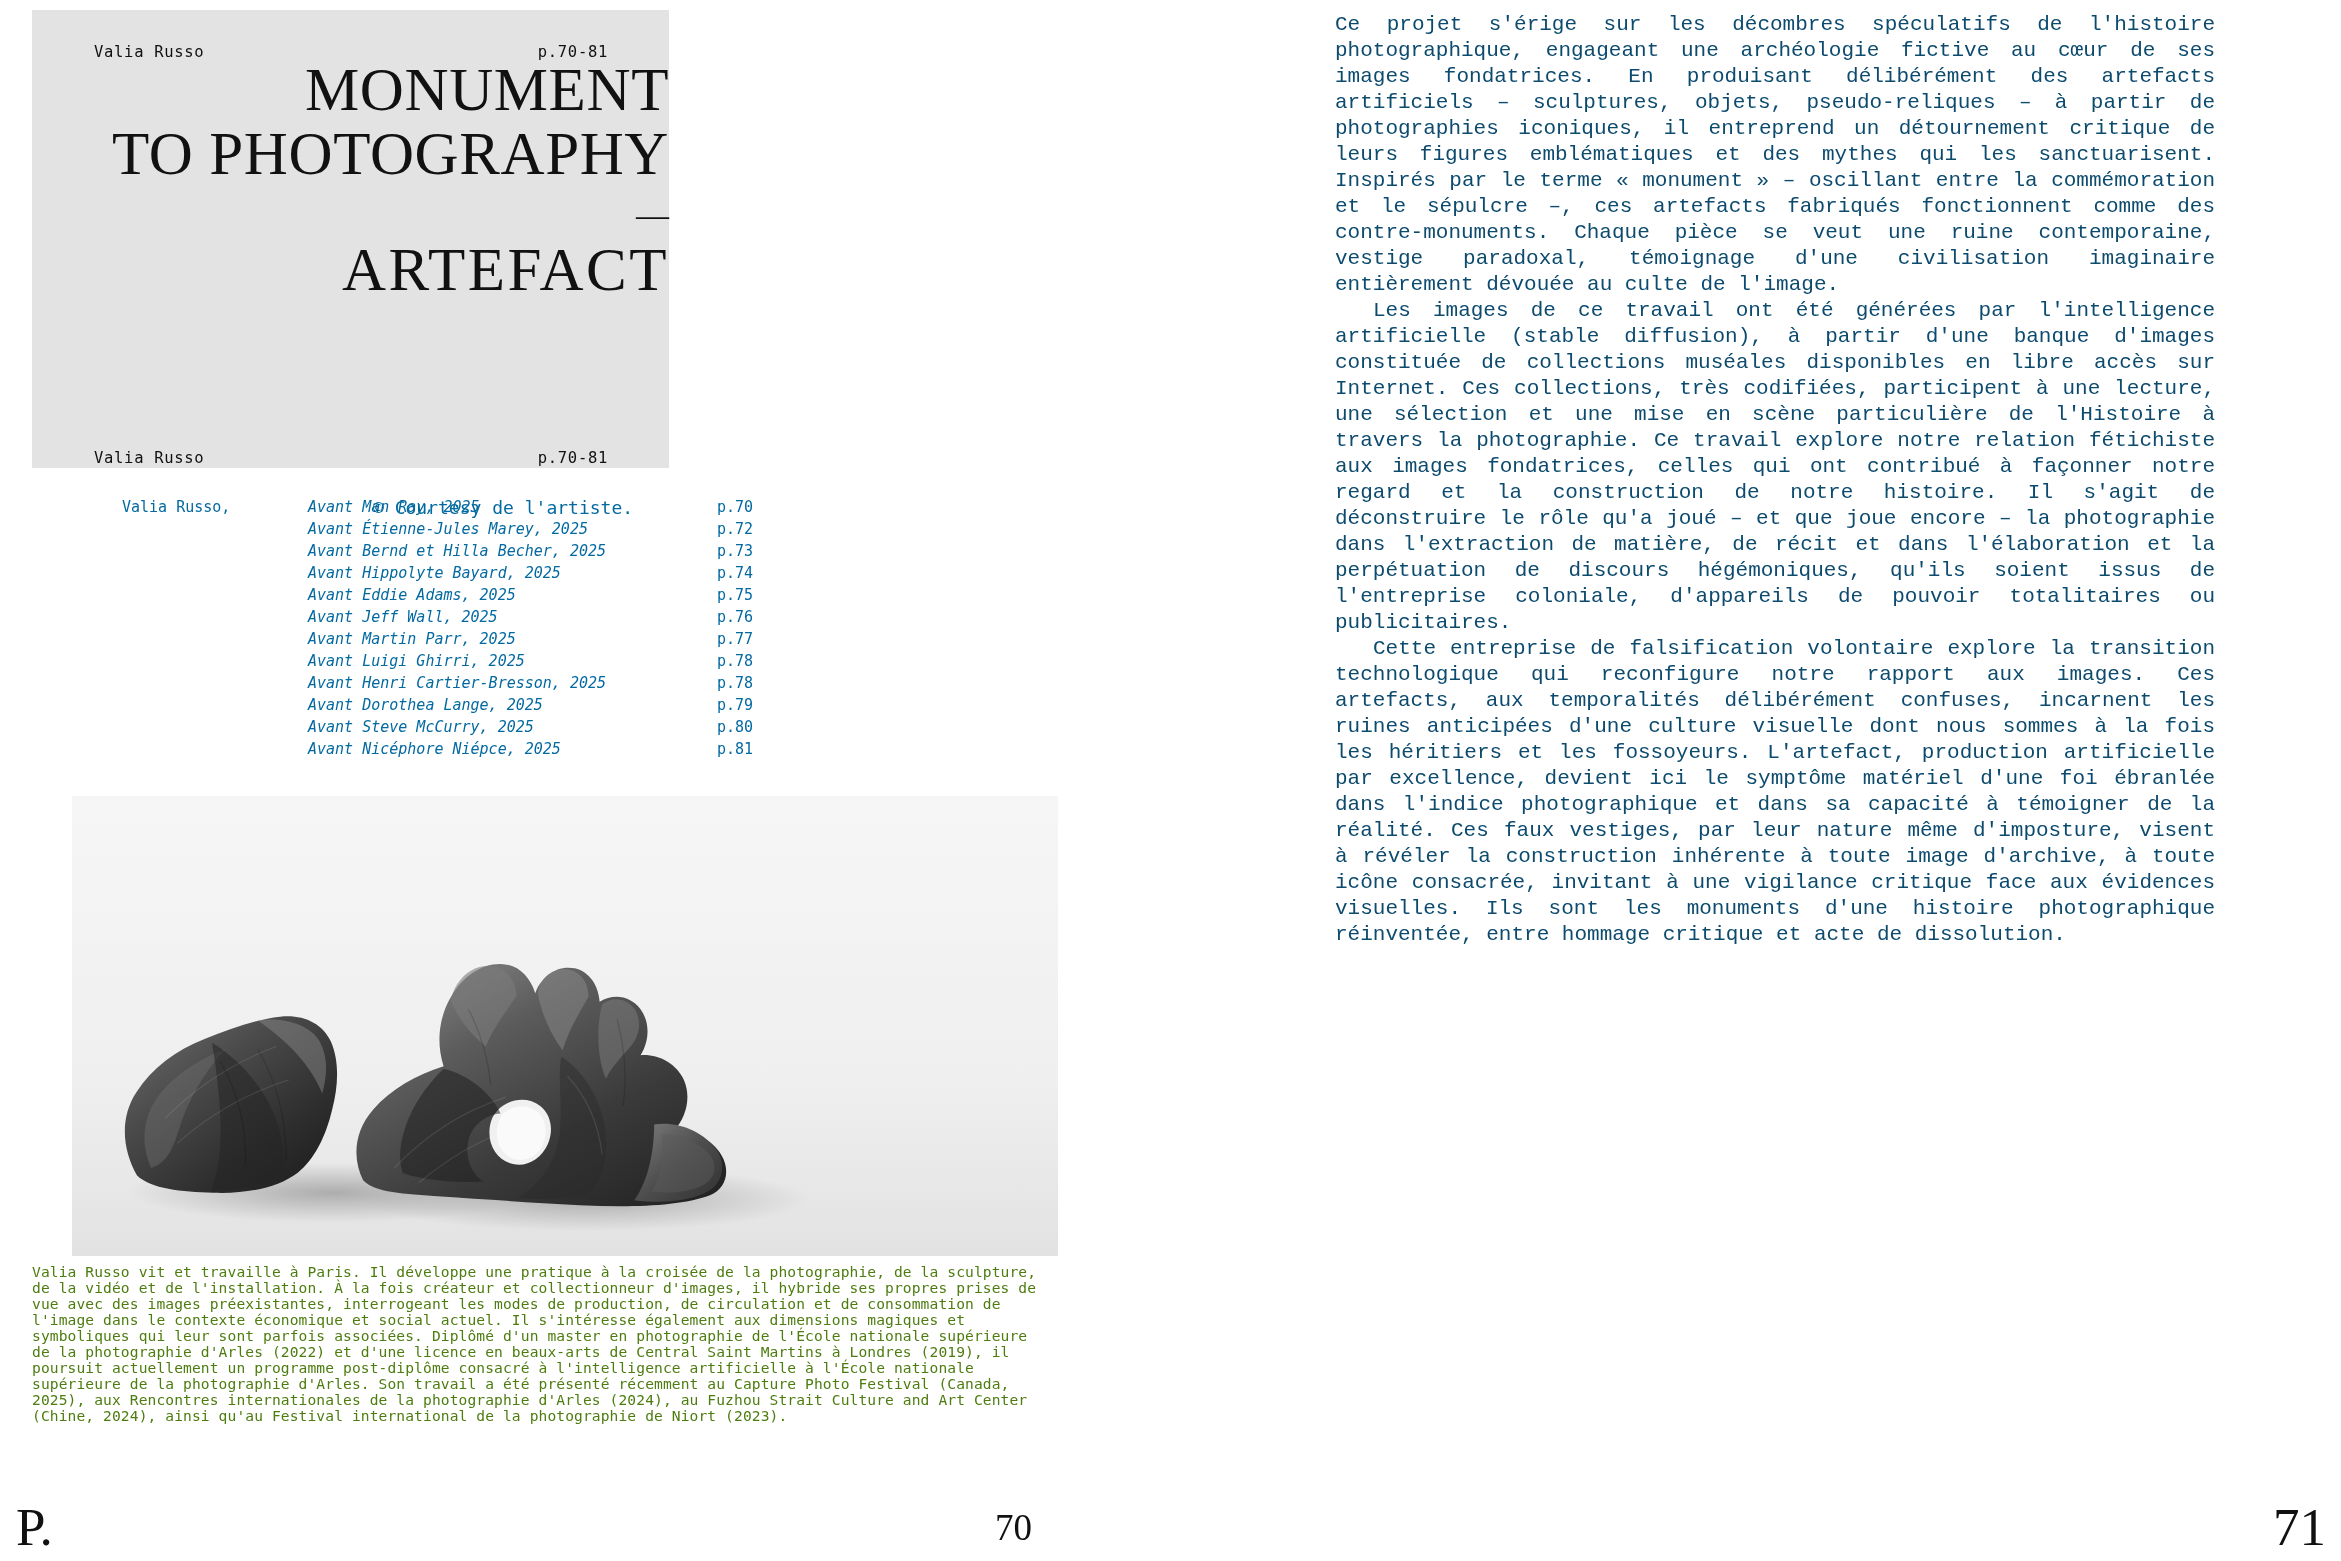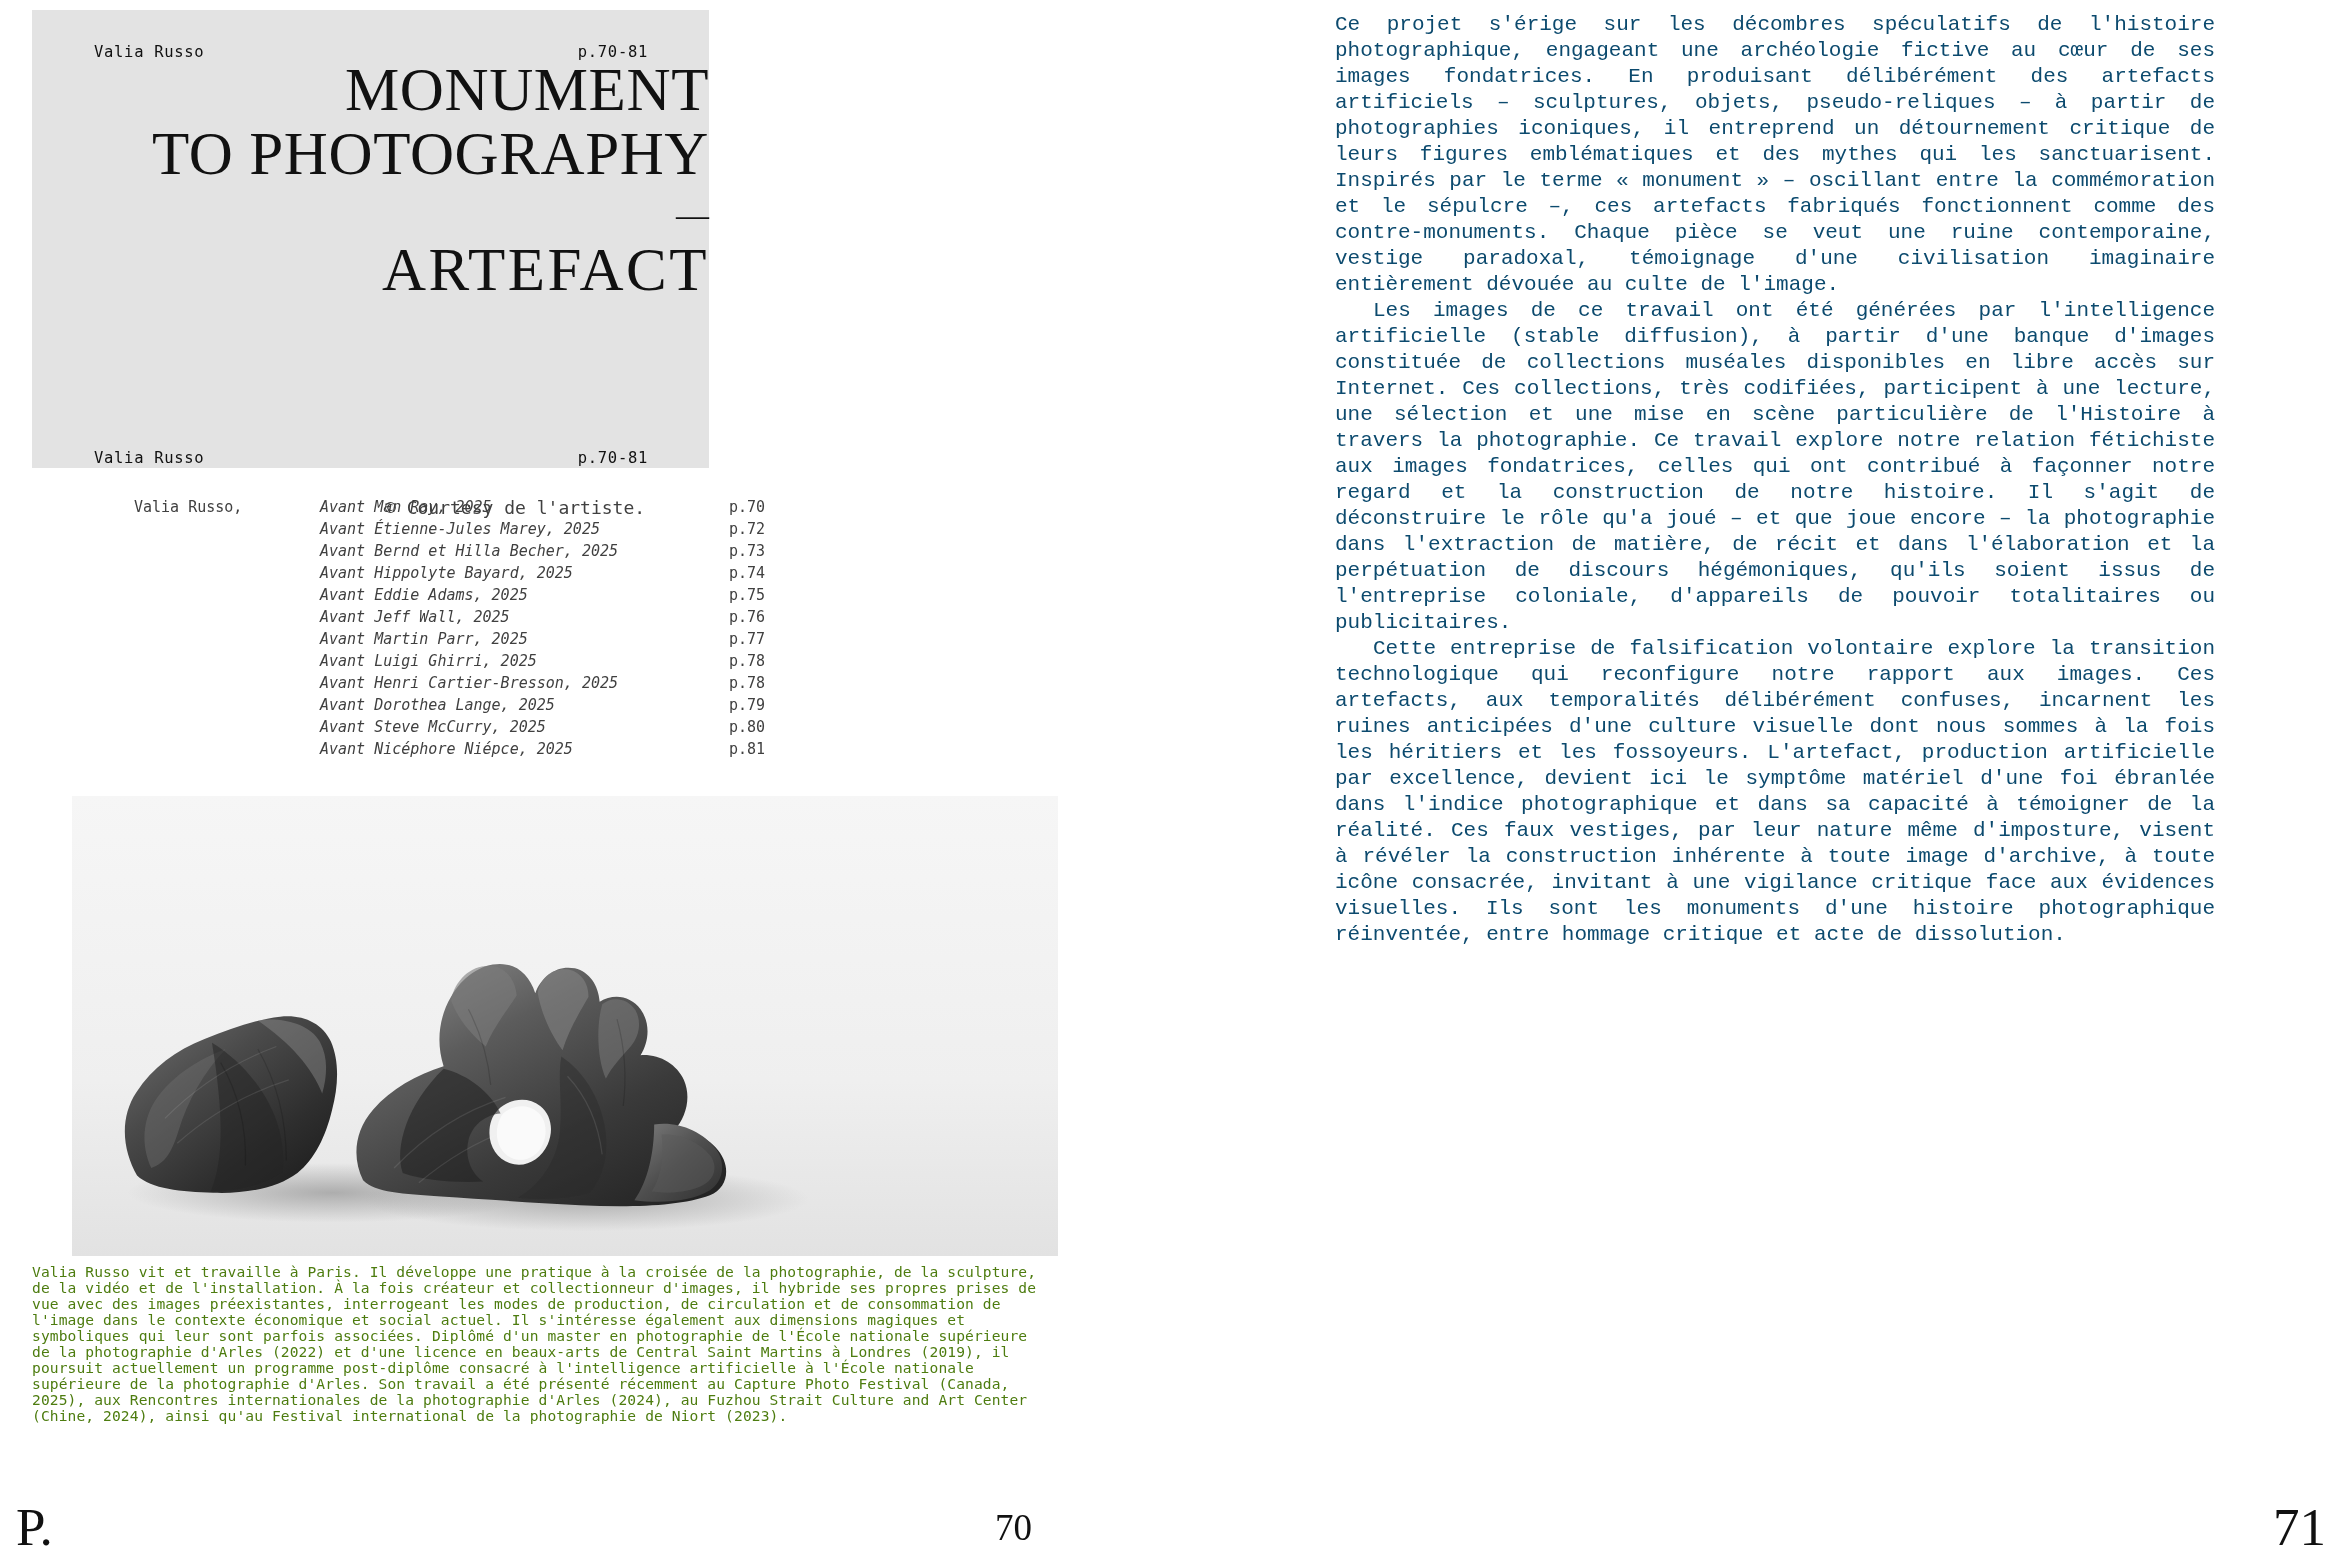--- a/index.html
+++ b/index.html
@@ -25,21 +25,20 @@
   }
 
   
   #title-block {
     position: absolute;
     left: 32px;
     top: 10px;
     width: 637px;
     height: 458px;
     background: #e3e3e3;
-    padding-left: 40px;
   }
   .tb-row {
     position: absolute;
     left: 0; right: 0;
     display: flex;
     justify-content: space-between;
     font-family: "DejaVu Sans Mono", monospace;
     font-size: 15.5px;
     letter-spacing: 0.7px;
     color: #111;
@@ -70,27 +69,27 @@
   }
   .title-line.artefact {
     font-size: 61px;
     line-height: 68px;
     letter-spacing: 2.5px;
   }
 
   
   #contents {
     position: absolute;
-    left: 32px;
+    left: 20px;
     top: 496px;
     width: 911px;
     font-family: "DejaVu Sans Mono", monospace;
     font-size: 15px;
     line-height: 22px;
-    color: #404040;
+    color: #0369a1;
   }
   #contents-author {
     position: absolute;
     left: 102px;
     top: 0;
     font-family: "DejaVu Sans Mono", monospace;
     font-size: 15px;
   }
   #contents-list {
     position: absolute;

